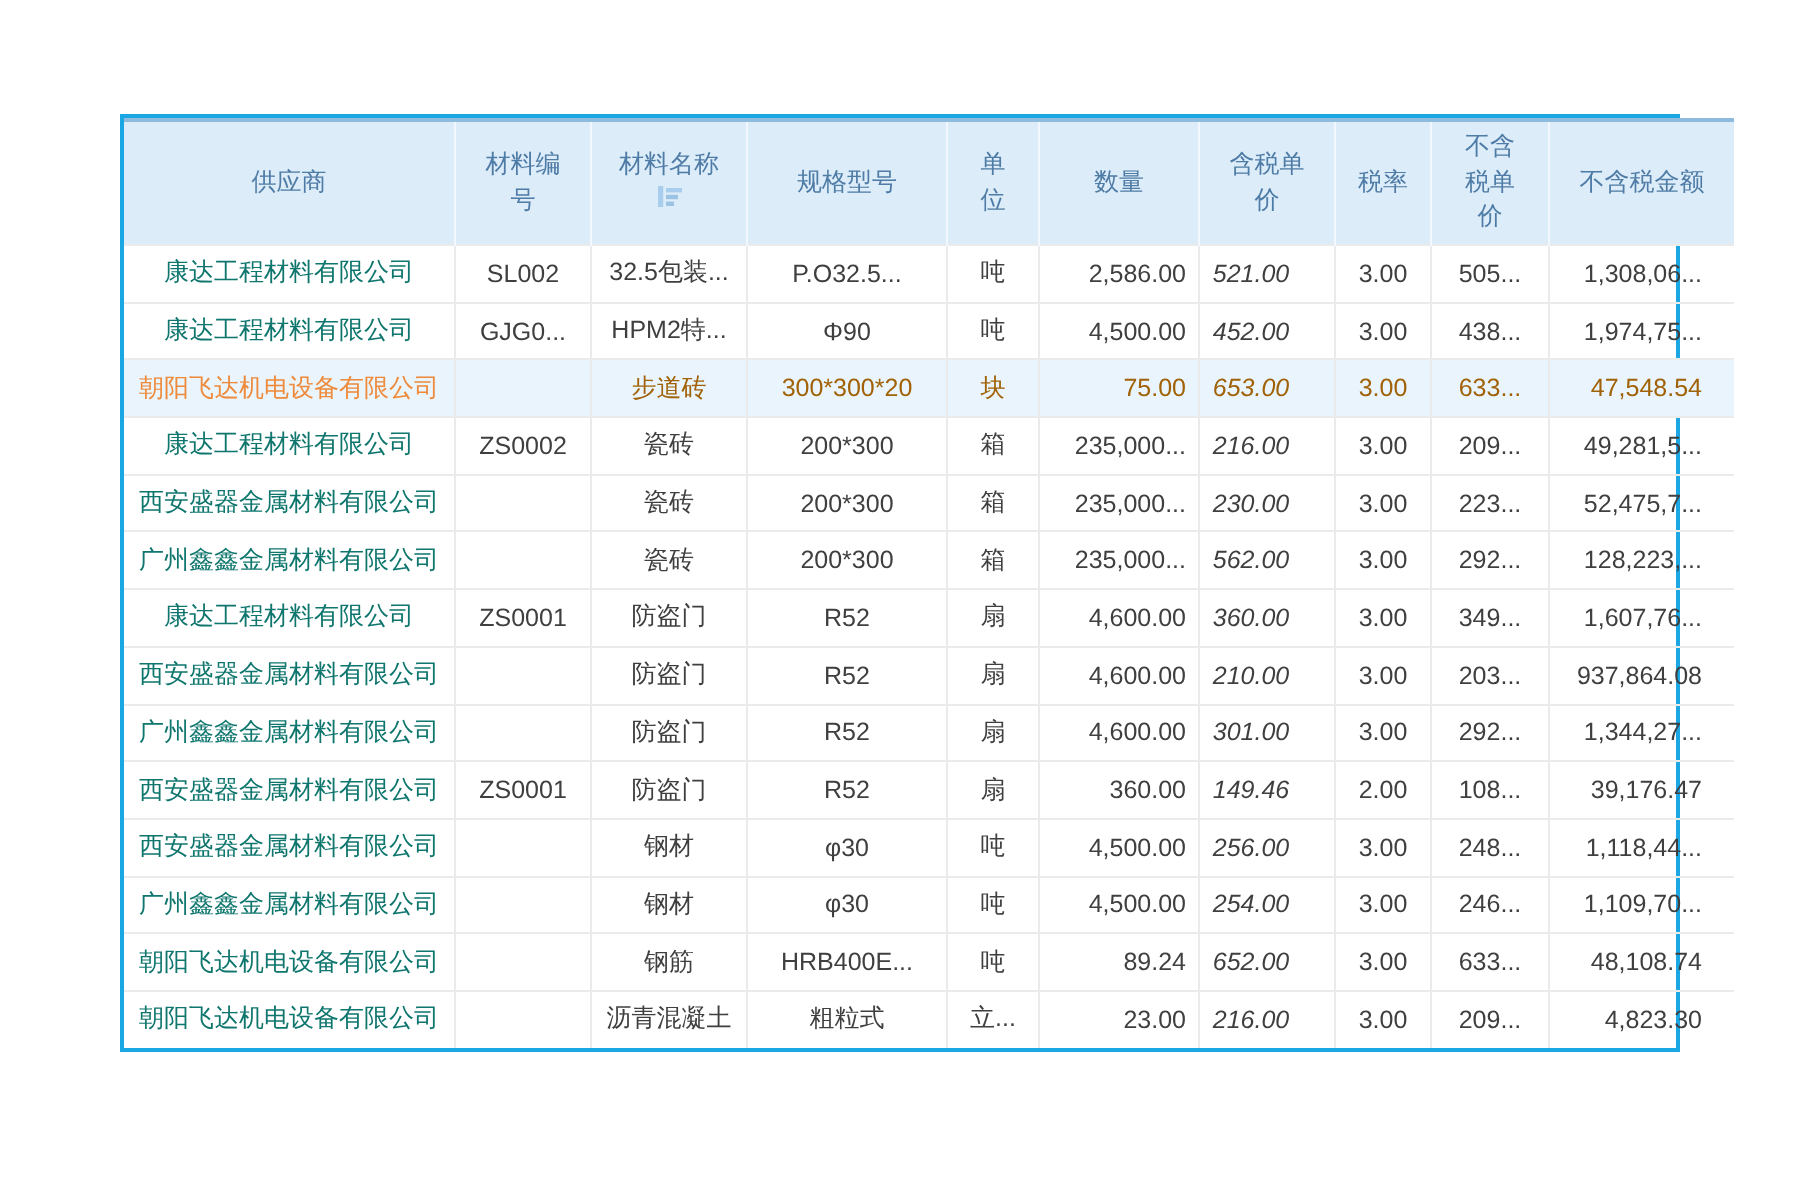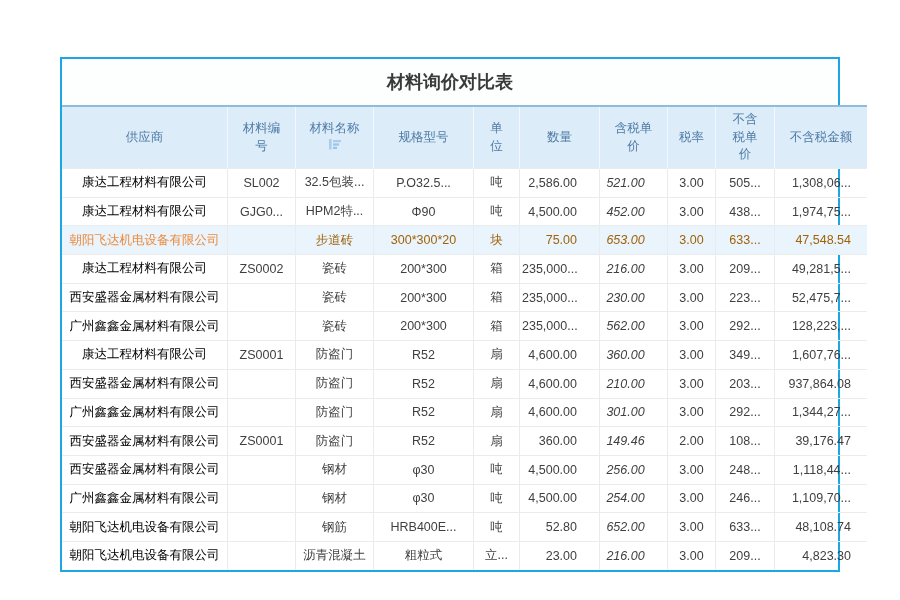--- a/index.html
+++ b/index.html
@@ -20,33 +20,32 @@
   th:nth-child(2),td:nth-child(2){width:65px;}
   th:nth-child(3),td:nth-child(3){width:75px;}
   th:nth-child(4),td:nth-child(4){width:97px;}
   th:nth-child(5),td:nth-child(5){width:43px;}
   th:nth-child(6),td:nth-child(6){width:77px;}
   th:nth-child(7),td:nth-child(7){width:65px;}
   th:nth-child(8),td:nth-child(8){width:45px;}
   th:nth-child(9),td:nth-child(9){width:56px;}
   th:nth-child(10),td:nth-child(10){width:90px;}
   
-  td:nth-child(6){text-align:right;padding-right:22px;}
+  td:nth-child(6){text-align:right;padding-right:6px;}
   td:nth-child(7){text-align:center;padding-right:18px;font-style:italic;}
   td:nth-child(10){text-align:right;padding-right:16px;margin-left:28px;}
-  td.supplier{color:#000000;cursor:pointer;}
+  td.supplier{color:#0f766e;cursor:pointer;}
   tr.selected td{background:#e9f4fd;color:#a16207;}
   tr.selected td.supplier{color:#ee8a3a;}
   .sort-icon{display:inline-block;margin-top:1px;line-height:0;}
 </style>
 </head>
 <body>
 
 <div class="panel">
-  <div class="title">材料询价对比表</div>
   <table>
     <thead>
       <tr>
           <th>供应商</th>
           <th>材料编
 号</th>
           <th>材料名称<br><span class="sort-icon"><svg width="14" height="11" viewBox="0 0 14 11">
                 <rect x="1" y="0" width="2.6" height="10.5" fill="#a9cdec"></rect>
                 <rect x="5" y="1" width="8" height="2.2" fill="#a9cdec"></rect>
                 <rect x="5" y="4.4" width="6" height="2.2" fill="#9bc3e4"></rect>
@@ -209,21 +208,21 @@
           <td>3.00</td>
           <td>246...</td>
           <td>1,109,70...</td>
         </tr>
         <tr>
           <td class="supplier">朝阳飞达机电设备有限公司</td>
           <td></td>
           <td>钢筋</td>
           <td>HRB400E...</td>
           <td>吨</td>
-          <td>52.80</td>
+          <td>89.24</td>
           <td>652.00</td>
           <td>3.00</td>
           <td>633...</td>
           <td>48,108.74</td>
         </tr>
         <tr>
           <td class="supplier">朝阳飞达机电设备有限公司</td>
           <td></td>
           <td>沥青混凝土</td>
           <td>粗粒式</td>

